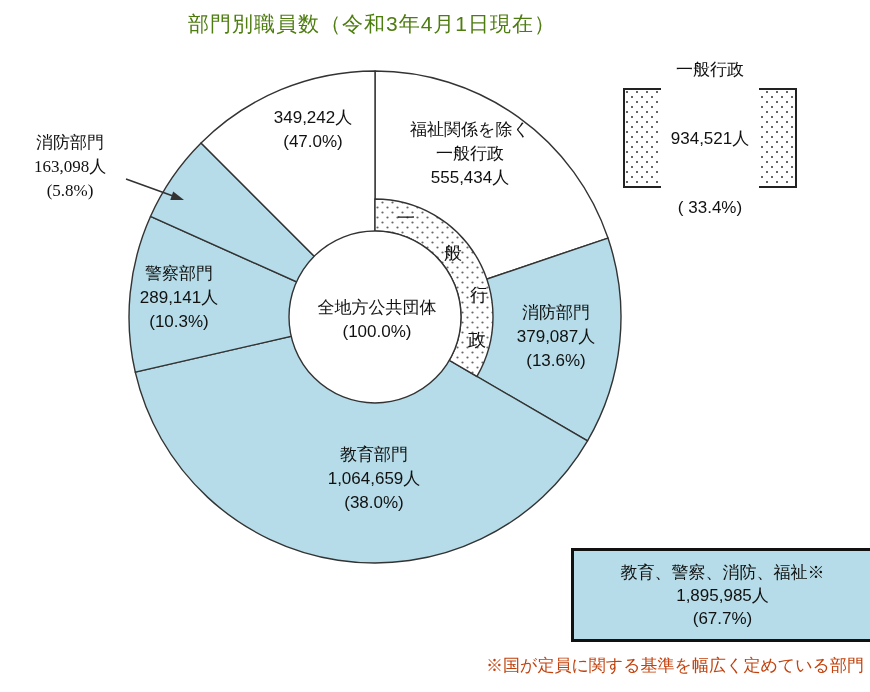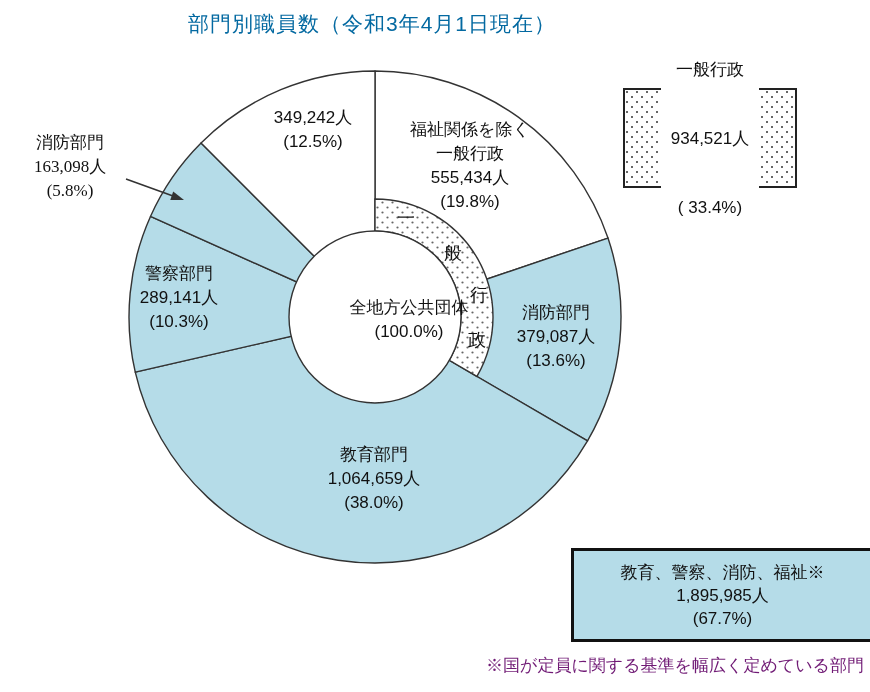--- a/index.html
+++ b/index.html
@@ -1,35 +1,35 @@
 <!DOCTYPE html>
 <html><head>
 <meta charset="utf-8">
 <style>
   html, body { margin: 0; padding: 0; background: #ffffff; }
   body { width: 870px; height: 692px; overflow: hidden;
          font-family: "Liberation Sans", sans-serif; color: #111; }
   .page { position: relative; width: 870px; height: 692px; background: #fff; }
 
   .title { position: absolute; left: 372px; top: 10px; transform: translateX(-50%);
-           font-size: 21px; letter-spacing: 1px; white-space: nowrap; color: #0369a1; }
+           font-size: 21px; letter-spacing: 1px; white-space: nowrap; color: #4d7c0f; }
 
   #pie-svg { position: absolute; left: 0; top: 0; width: 870px; height: 692px; }
 
   .seg-label { position: absolute; transform: translateX(-50%); text-align: center;
                font-size: 17px; line-height: 24px; color: #111; white-space: nowrap; }
   .seg-label .l-name { white-space: pre-line; }
 
   .lbl-fire    { left: 70px;  top: 131px; font-family: Liberation Serif, serif; }
   .lbl-police  { left: 179px; top: 262px; }
   .lbl-kouei   { left: 313px; top: 106px; }
   .lbl-fukuex  { left: 470px; top: 118px; }
   .lbl-fukushi { left: 556px; top: 301px; }
   .lbl-edu     { left: 374px; top: 443px; }
-  .lbl-center  { left: 377px; top: 296px; margin-left: 32px; }
+  .lbl-center  { left: 377px; top: 296px; }
 
   .ring-char { position: absolute; transform: translate(-50%,-50%);
                font-size: 18px; color: #111; }
   .rc0 { left: 406px; top: 218px; }
   .rc1 { left: 453px; top: 253px; }
   .rc2 { left: 479px; top: 295px; }
   .rc3 { left: 477px; top: 340px; }
 
   .legend-dotted { position: absolute; left: 623px; top: 88px; width: 174px; height: 100px;
                    border: 2px solid #222; box-sizing: border-box;
@@ -39,21 +39,21 @@
                    background-size: 10px 10px; background-position: 2px 2px, 7px 7px;
                    display: flex; align-items: center; justify-content: center; }
   .legend-dotted-inner { background: #fff; padding: 2px 10px; text-align: center;
                          font-size: 17px; line-height: 23px; white-space: pre; }
 
   .legend-blue { position: absolute; left: 571px; top: 548px; width: 303px; height: 94px;
                  border: 3px solid #111; box-sizing: border-box; background: #b5dce8;
                  display: flex; flex-direction: column; align-items: center; justify-content: center;
                  text-align: center; font-size: 17px; line-height: 23px; }
 
-  .footnote { position: absolute; right: 6px; top: 654px; font-size: 17px; color: #701a75;
+  .footnote { position: absolute; right: 6px; top: 654px; font-size: 17px; color: #c2410c;
               white-space: nowrap; }
 </style>
 </head>
 <body>
 
 <div class="page">
 
   <div class="title">部門別職員数（令和3年4月1日現在）</div>
 
   <svg id="pie-svg" viewBox="0 0 870 692" xmlns="http://www.w3.org/2000/svg">
@@ -73,21 +73,20 @@
       <path d="M 375 199 A 118 118 0 0 1 476.9429632287546 376.4275377930198 L 449.2974138785838 360.3115953406754 A 86 86 0 0 0 375 231 Z" fill="url(#dotpat)" stroke="#333333" stroke-width="1.4"></path>
       <circle cx="375" cy="317" r="86" fill="#ffffff" stroke="#333333" stroke-width="1.4"></circle>
       <line x1="126" y1="179" x2="173" y2="196" stroke="#333333" stroke-width="1.6"></line>
       <polygon points="184,200 170.252,199.98399999999998 173.204,191.488" fill="#333333"></polygon>
     </svg>
 
   <div class="seg-label lbl-fukuex">
     <div class="l-name">福祉関係を除く
 一般行政</div>
     <div class="l-val">555,434人</div>
-    <div class="l-pct">(19.8%)</div>
   </div>
 
   <div class="seg-label lbl-fukushi">
     <div class="l-name">消防部門</div>
     <div class="l-val">379,087人</div>
     <div class="l-pct">(13.6%)</div>
   </div>
 
   <div class="seg-label lbl-edu">
     <div class="l-name">教育部門</div>
@@ -102,21 +101,21 @@
   </div>
 
   <div class="seg-label lbl-fire">
     <div class="l-name">消防部門</div>
     <div class="l-val">163,098人</div>
     <div class="l-pct">(5.8%)</div>
   </div>
 
   <div class="seg-label lbl-kouei">
     <div class="l-val">349,242人</div>
-    <div class="l-pct">(12.5%)</div>
+    <div class="l-pct">(47.0%)</div>
   </div>
 
   <div class="seg-label lbl-center">
     <div class="l-name">全地方公共団体</div>
     <div class="l-pct">(100.0%)</div>
   </div>
 
   <span class="ring-char rc0">一</span>
   <span class="ring-char rc1">般</span>
   <span class="ring-char rc2">行</span>

